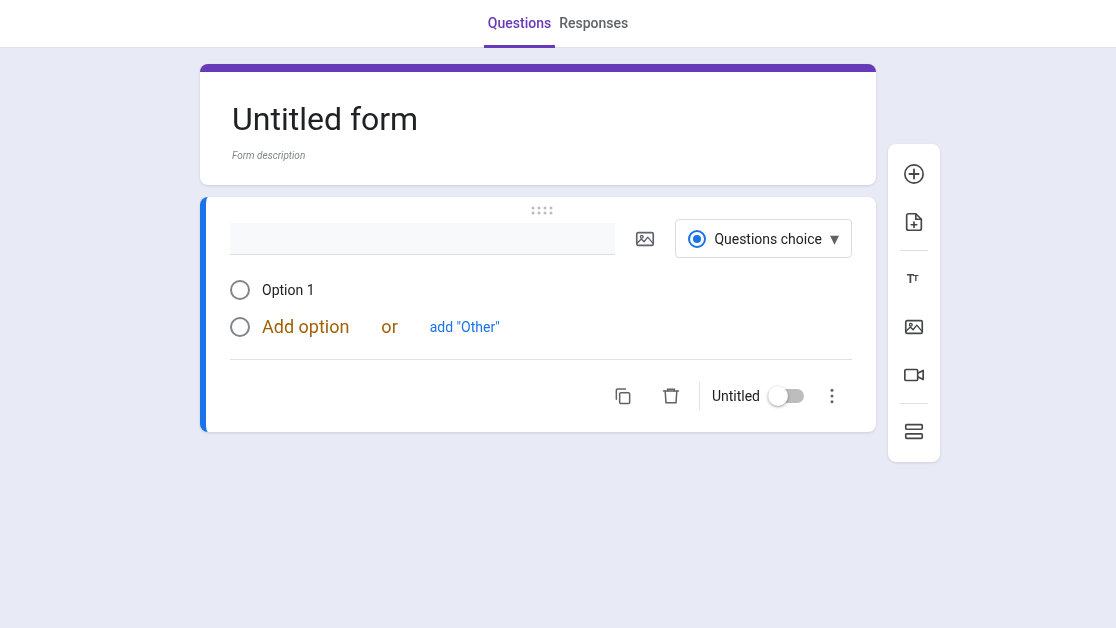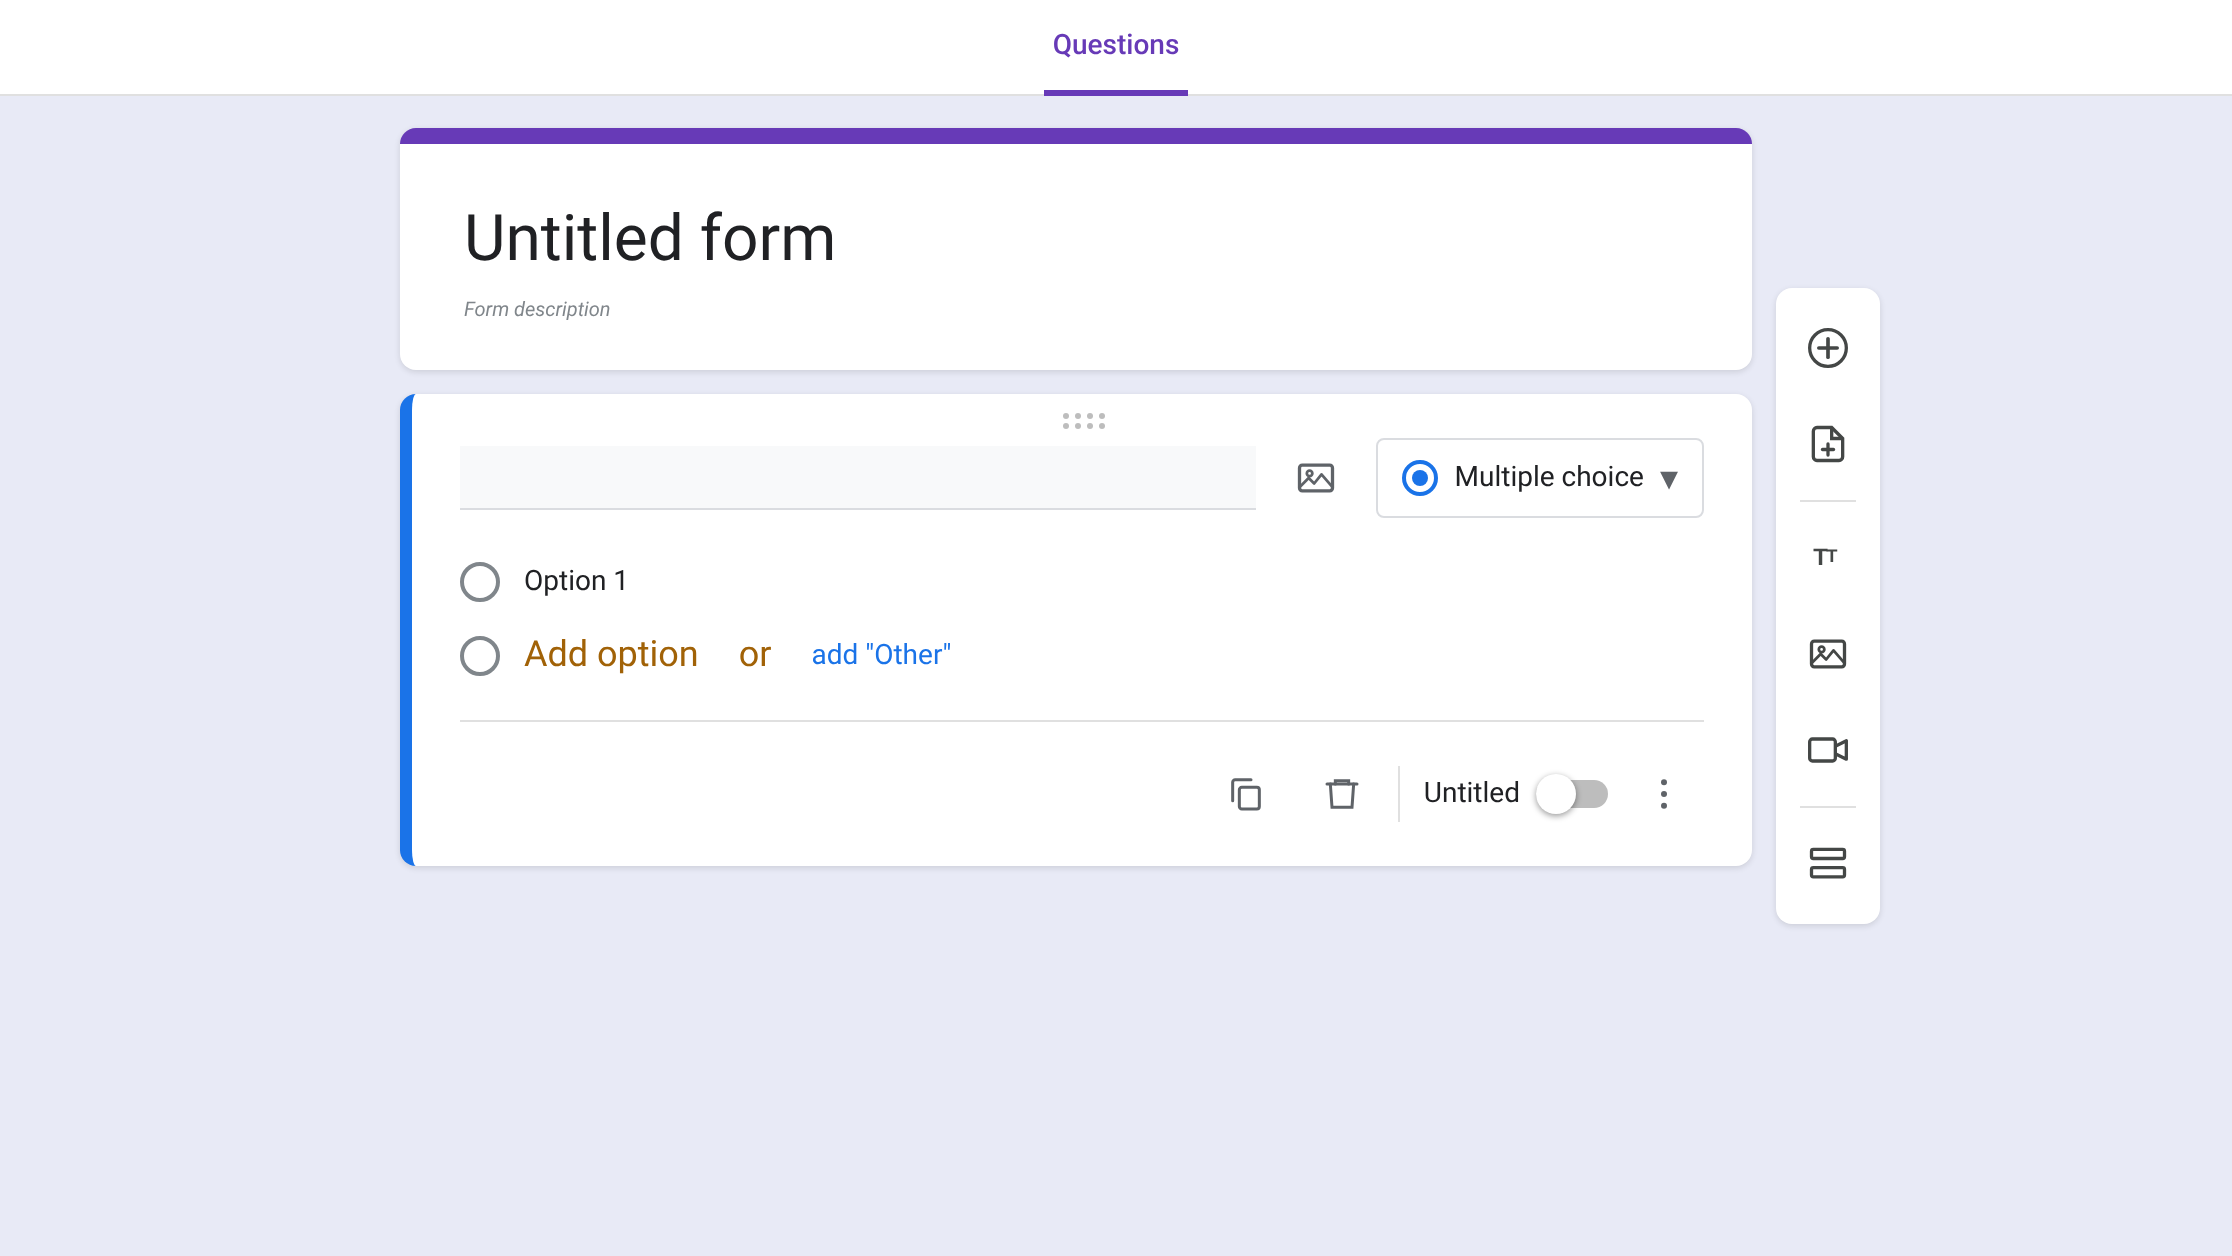--- a/index.html
+++ b/index.html
@@ -323,20 +323,21 @@
     }
 
     
     svg { display: block; }
   </style>
 </head>
 <body>
 
 <div class="tab-bar">
   <div class="tab-item active">Questions</div>
+  <div class="tab-item">Responses</div>
 </div>
 
 <div class="main-content">
 
   <div class="center-column">
 
     <div class="title-card">
       <div class="form-title">Untitled form</div>
       <div class="form-description">Form description</div>
     </div>
@@ -366,34 +367,34 @@
             <rect x="3" y="5" width="18" height="14" rx="1.5" stroke="#5f6368" stroke-width="1.8" fill="none"></rect>
             <circle cx="8.5" cy="9.5" r="1.5" stroke="#5f6368" stroke-width="1.5" fill="none"></circle>
             <polyline points="3,17 8,12 11,15 15,10 21,17" stroke="#5f6368" stroke-width="1.5" fill="none" stroke-linejoin="round"></polyline>
           </svg>
         </button>
 
         <div class="type-dropdown">
           <div class="radio-icon">
             <div class="radio-icon-inner"></div>
           </div>
-          <span class="dropdown-label">Multiple choice</span>
+          <span class="dropdown-label">Questions choice</span>
           <span class="chevron-down">▾</span>
         </div>
       </div>
 
       <div class="options-list">
         <div class="option-row">
           <div class="option-radio"></div>
           <span class="option-text">Option 1</span>
         </div>
         <div class="option-row">
           <div class="option-radio"></div>
           <span class="add-option-text">Add option</span>
-          <span class="add-option-text" style="margin:0 8px;">or</span>
+          <span class="add-option-text" style="margin:0 20px;">or</span>
           <a class="add-other-link">add "Other"</a>
         </div>
       </div>
 
       <hr class="divider">
 
       <div class="card-toolbar">
 
         <button class="toolbar-icon-btn" title="Duplicate">
           <svg width="20" height="20" viewBox="0 0 24 24" fill="none">

